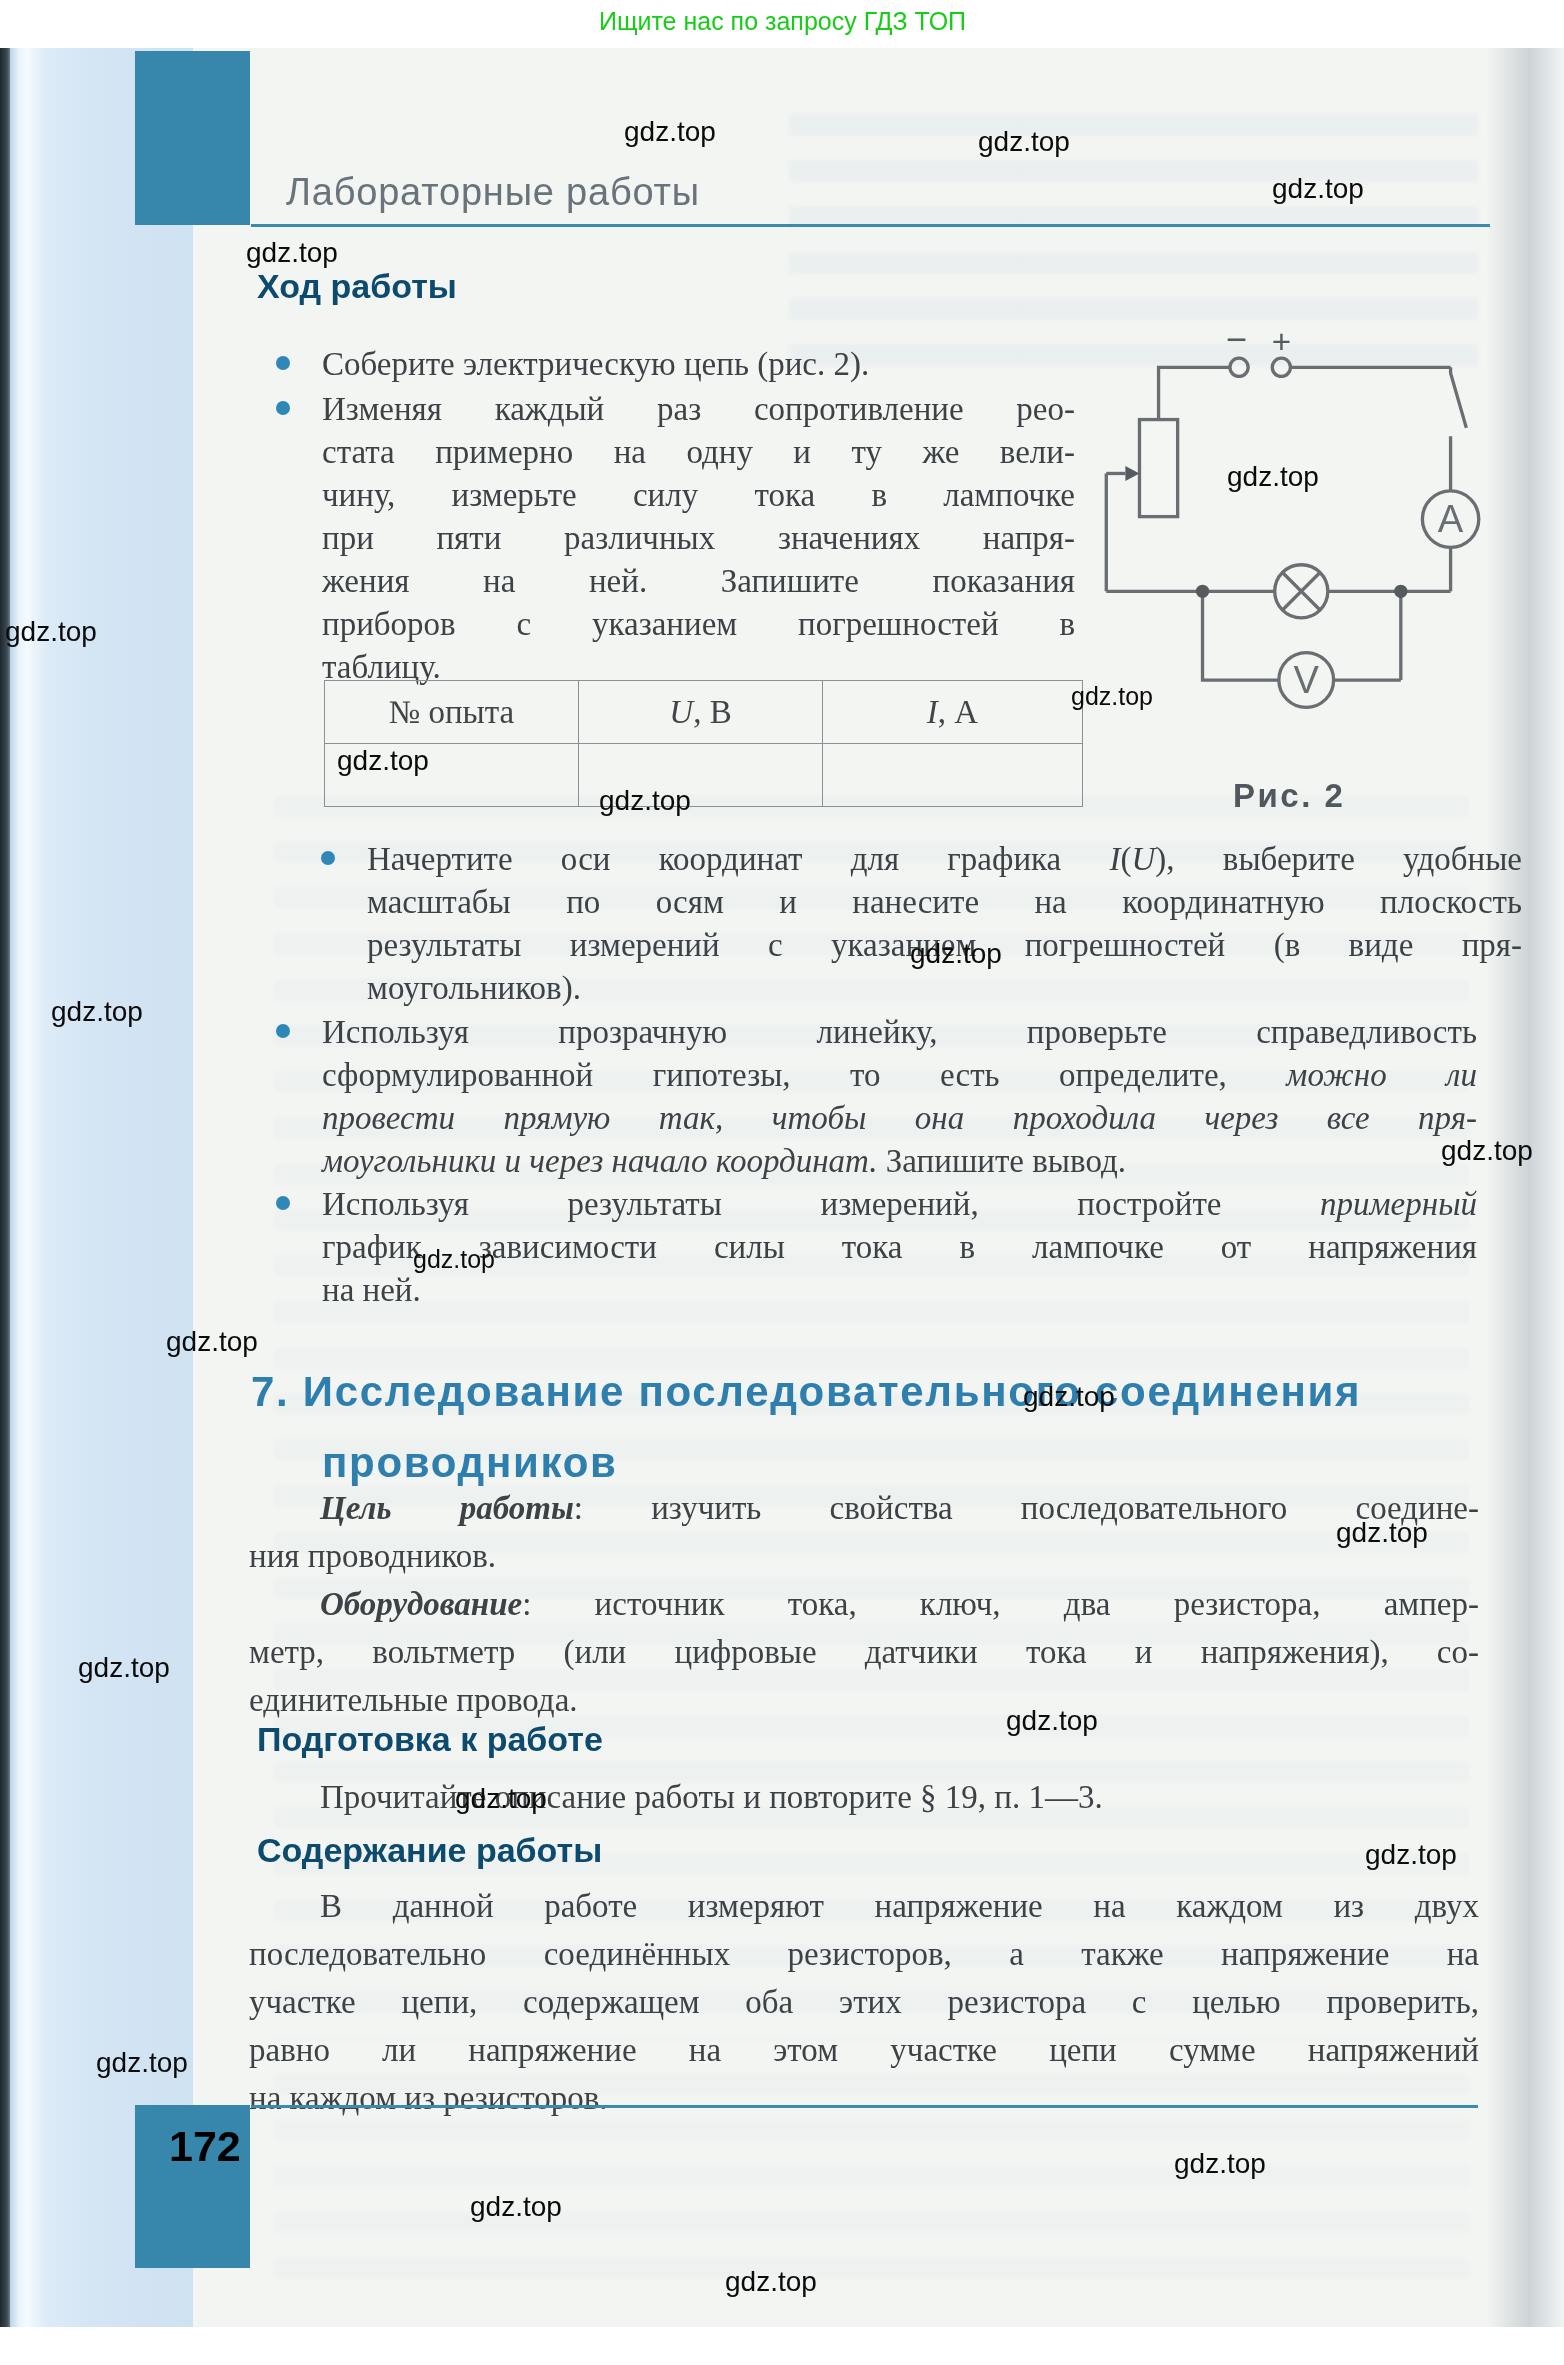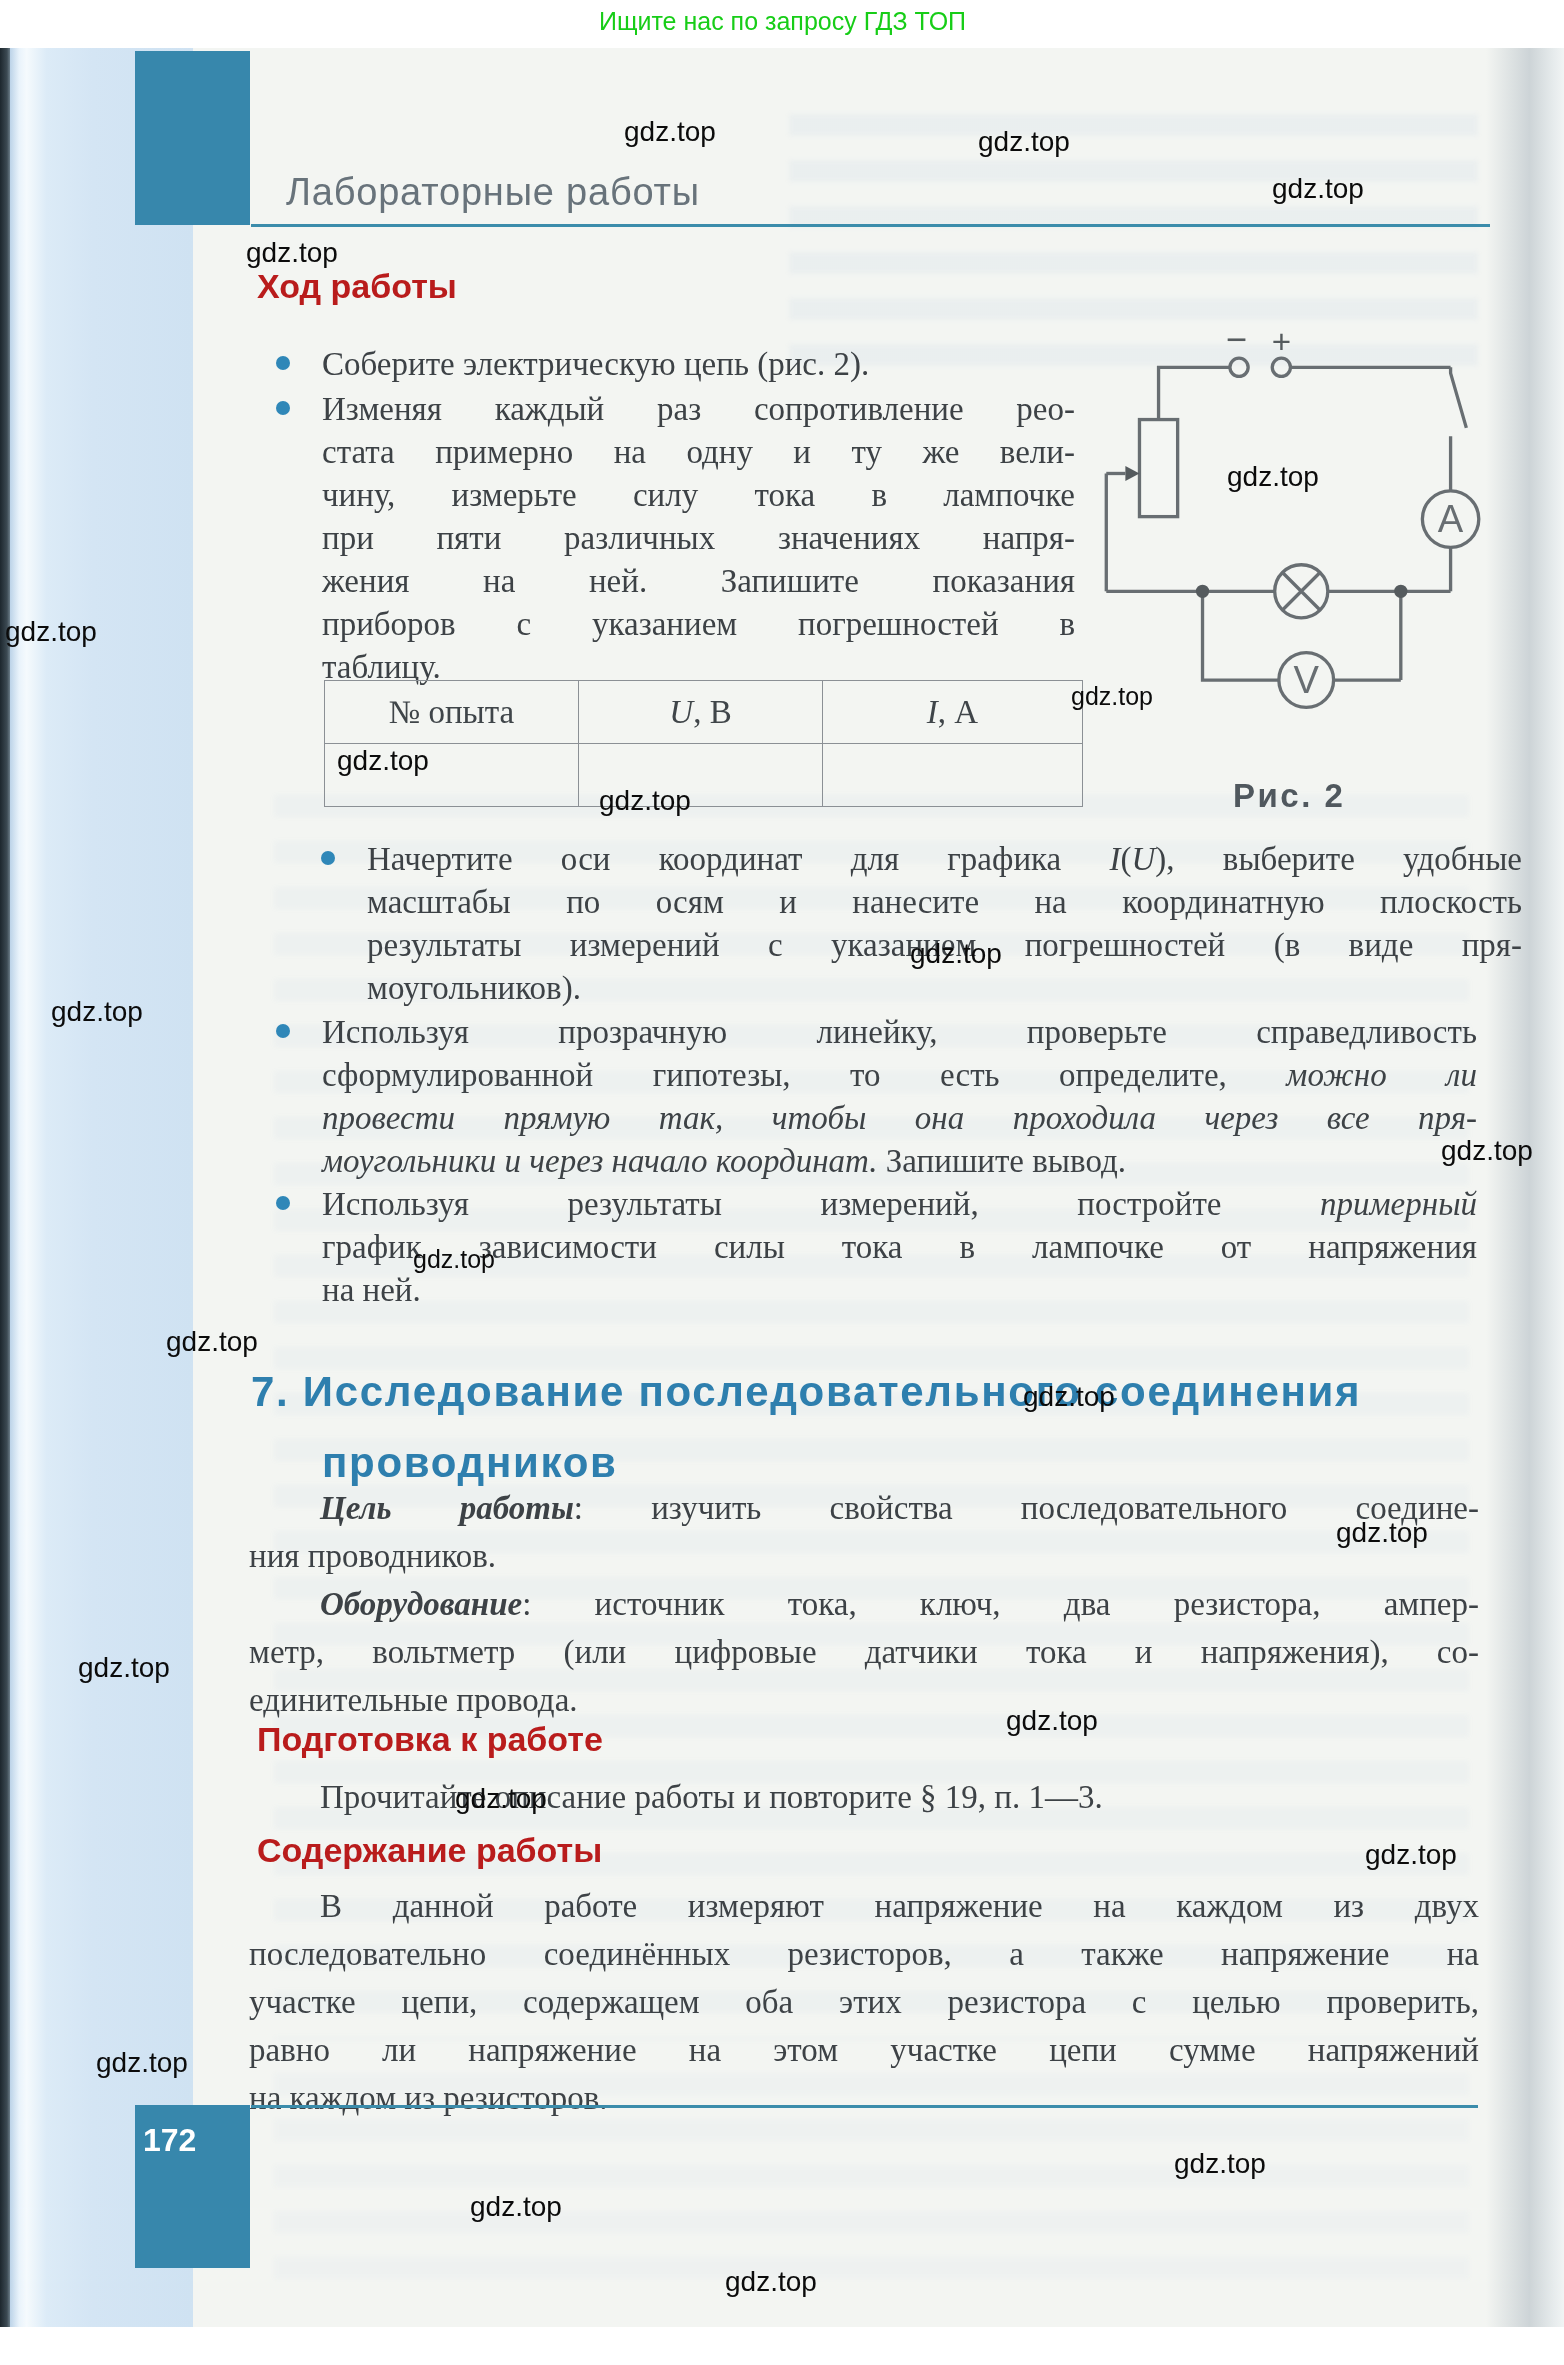--- a/index.html
+++ b/index.html
@@ -11,21 +11,21 @@
          background:linear-gradient(90deg,#1d272e,#3c4a53 70%,#6b7d88);}
   #margin{position:absolute;left:10px;top:0;width:183px;height:100%;
           background:linear-gradient(90deg,#bcd3e8 0,#e9f3fb 5%,#f5fafd 9%,#dcebf7 20%,#d4e5f4 45%,#cfe2f2 100%);}
   #edge-shadow{position:absolute;right:0;top:0;width:79px;height:100%;
           background:linear-gradient(90deg,rgba(180,190,195,0) 0,#cdd4d7 55%,#e6ebec 85%,#f2f5f5 100%);}
   .tealblock{position:absolute;background:#3787ac;}
   .rule{position:absolute;height:3.3px;background:#3b8cab;}
   
   .serif{font-family:"Liberation Serif","DejaVu Serif",serif;color:#3d4246;}
   .t-title{position:absolute;font-size:38px;color:#68737b;letter-spacing:0.8px;white-space:nowrap;}
-  .t-h2{position:absolute;font-size:34px;font-weight:bold;color:#b91c1c;white-space:nowrap;}
+  .t-h2{position:absolute;font-size:34px;font-weight:bold;color:#0c4a6e;white-space:nowrap;}
   .t-h7{position:absolute;font-size:42px;font-weight:bold;color:#2e7fae;letter-spacing:1.7px;line-height:71px;white-space:nowrap;}
   .t-h7 .l2{margin-left:71px;}
   .block{position:absolute;font-size:33px;line-height:43px;}
   .block.lh58{line-height:48px;}
   .line{text-align:justify;text-align-last:justify;}
   .line.last{text-align-last:left;}
   .line.ind{text-indent:71px;}
   .it{font-style:italic;}
   .bi{font-style:italic;font-weight:bold;}
   .bullet{}
@@ -44,21 +44,21 @@
   #rtable .cell{display:flex;align-items:center;justify-content:center;
           font-family:"Liberation Serif","DejaVu Serif",serif;font-size:33px;color:#3f4549;}
   #rtable .cell + .cell{border-left:1.7px solid #8b9095;}
   #rtable .c1{width:253px;} #rtable .c2{width:243px;} #rtable .c3{flex:1;}
   #rtable .cell .line{text-align:center;text-align-last:center;}
   
   #figure{position:absolute;left:1067px;top:320px;width:432px;height:448px;}
   #fig-caption{position:absolute;left:1233px;top:735px;font-size:33px;font-weight:bold;color:#50585e;letter-spacing:2.5px;}
   
   #pagenum{position:absolute;left:135px;top:2105px;width:115px;height:163px;background:#3787ac;
-           color:#ffffff;font-size:32px;font-weight:bold;padding-top:16.6px;padding-left:8px;box-sizing:border-box;}
+           color:#000000;font-size:43px;font-weight:bold;padding-top:16.6px;padding-left:34px;box-sizing:border-box;}
   
   .ghost{position:absolute;opacity:0.55;pointer-events:none;
          background:repeating-linear-gradient(180deg,rgba(125,160,205,0.13) 0 21.6px,rgba(0,0,0,0) 21.6px 46px);
          filter:blur(2.5px);}
 </style>
 </head>
 <body>
 
 <div id="stage">
 

